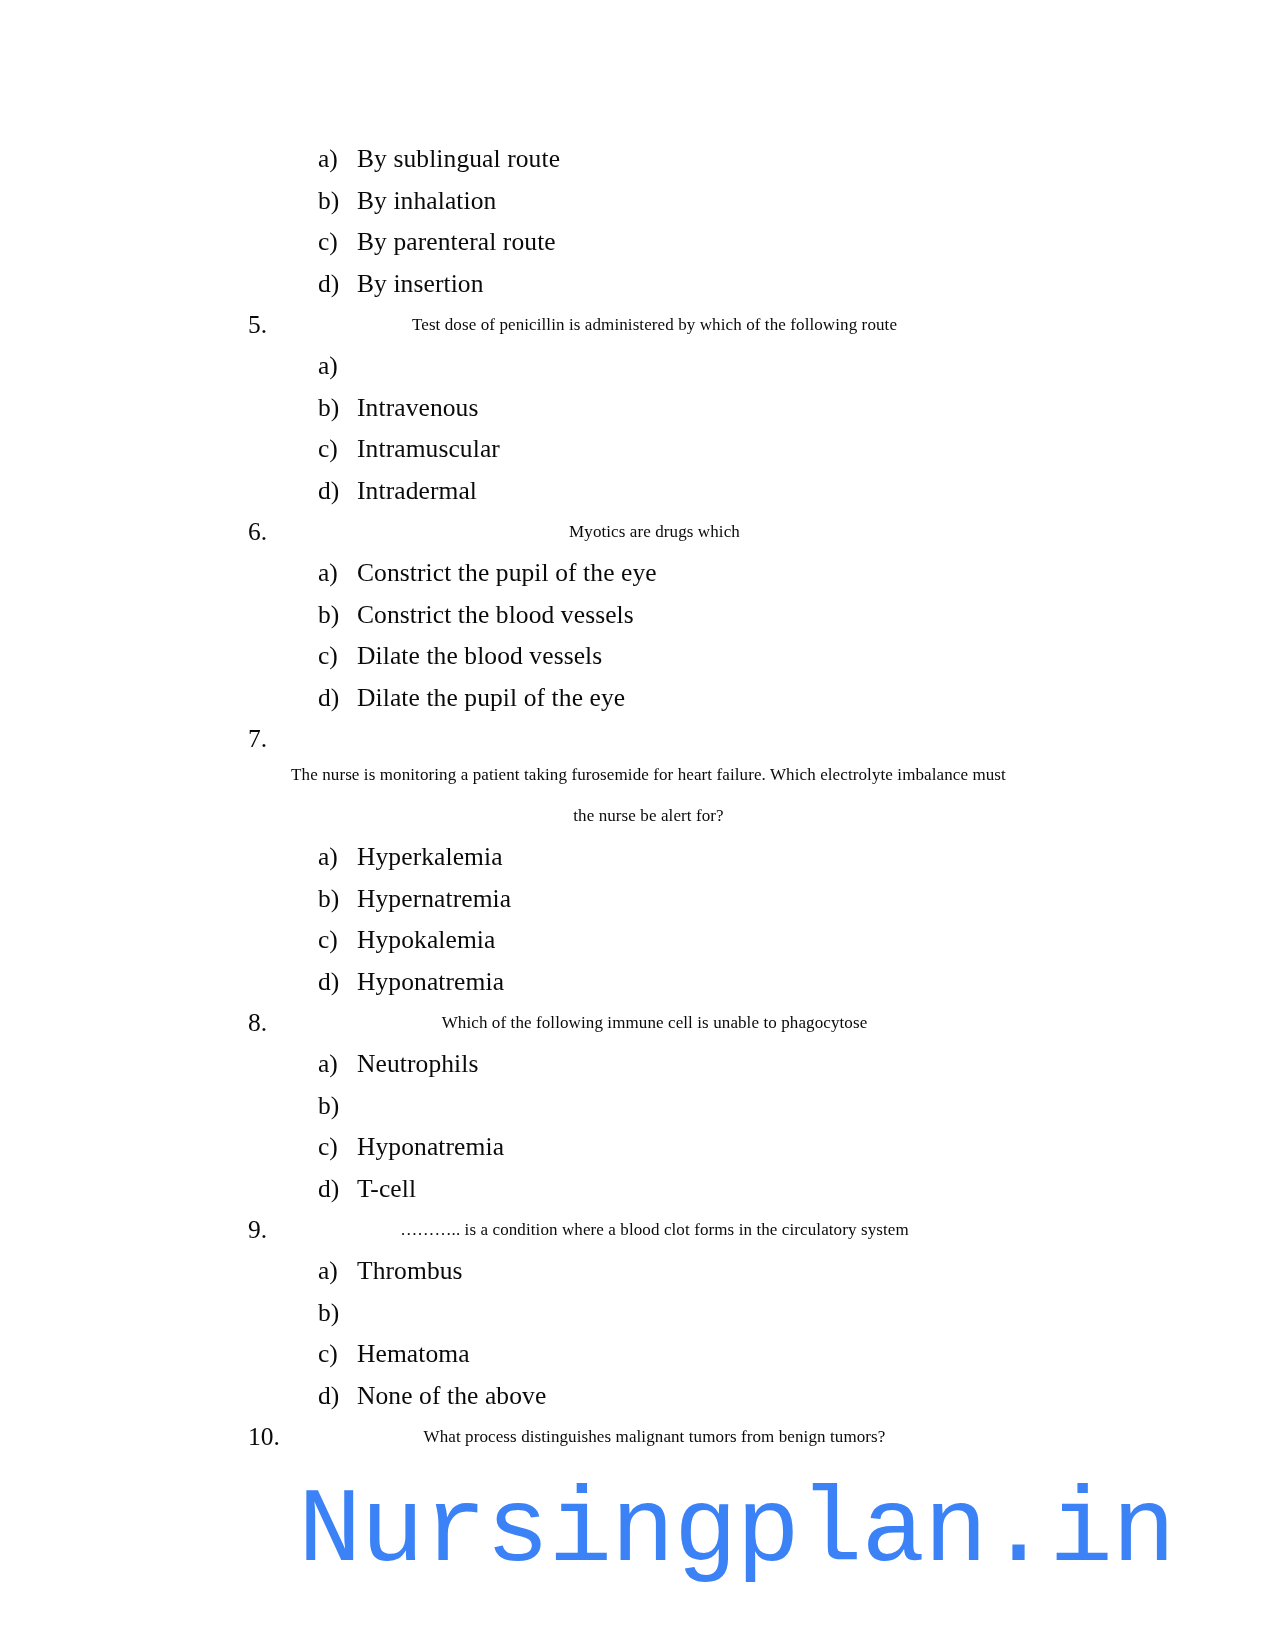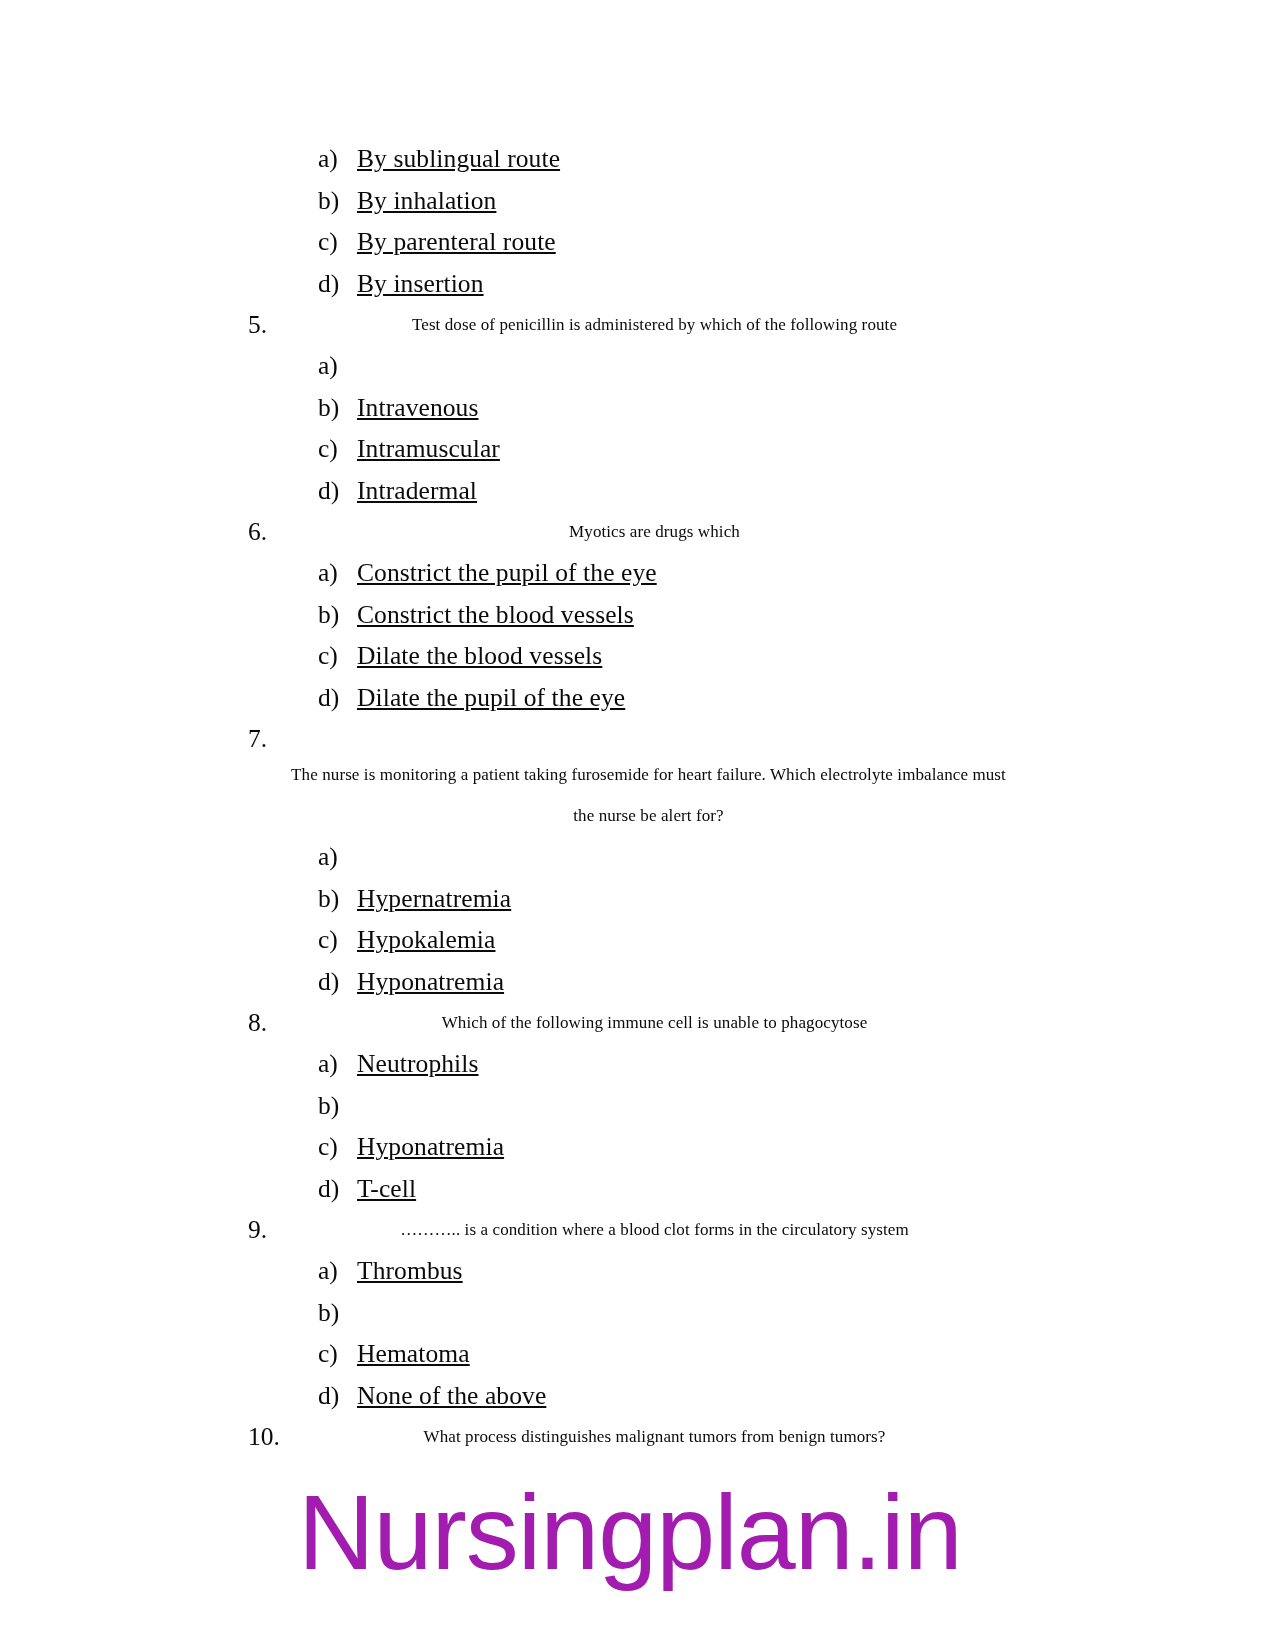--- a/index.html
+++ b/index.html
@@ -61,37 +61,36 @@
     width: 39px;
     font-size: 25.5px;
     line-height: 41px;
     white-space: pre;
   }
   .opt-text {
     flex: 1 1 auto;
     font-size: 25.5px;
     line-height: 41px;
     letter-spacing: 0.1px;
-    text-decoration: underline;
   }
   .block { margin-bottom: 0px; }
   .opt-row { margin-bottom: 0.5px; }
 
   
   .q-row { margin-top: 0px; }
 
   
   .watermark {
     position: absolute;
     left: 298px;
     top: 1479px;
-    font-family: Liberation Sans, sans-serif;
+    font-family: Liberation Mono, monospace;
     font-size: 106px;
     line-height: 1;
-    color: #a21caf;
+    color: #3b82f6;
     white-space: nowrap;
     letter-spacing: -1px;
     user-select: none;
   }
 </style>
 </head>
 <body>
 
 <div class="page">
 
@@ -161,20 +160,21 @@
       </div>
     </div>
 
     <div class="block">
       <div class="q-row q-tall wide">
         <span class="q-num">7.</span>
         <span class="q-text">The nurse is monitoring a patient taking furosemide for heart failure. Which electrolyte imbalance must the nurse be alert for?</span>
       </div>
       <div class="opt-row">
         <span class="opt-letter">a)</span>
+        <span class="opt-text">Hyperkalemia</span>
       </div>
       <div class="opt-row">
         <span class="opt-letter">b)</span>
         <span class="opt-text">Hypernatremia</span>
       </div>
       <div class="opt-row">
         <span class="opt-letter">c)</span>
         <span class="opt-text">Hypokalemia</span>
       </div>
       <div class="opt-row">

